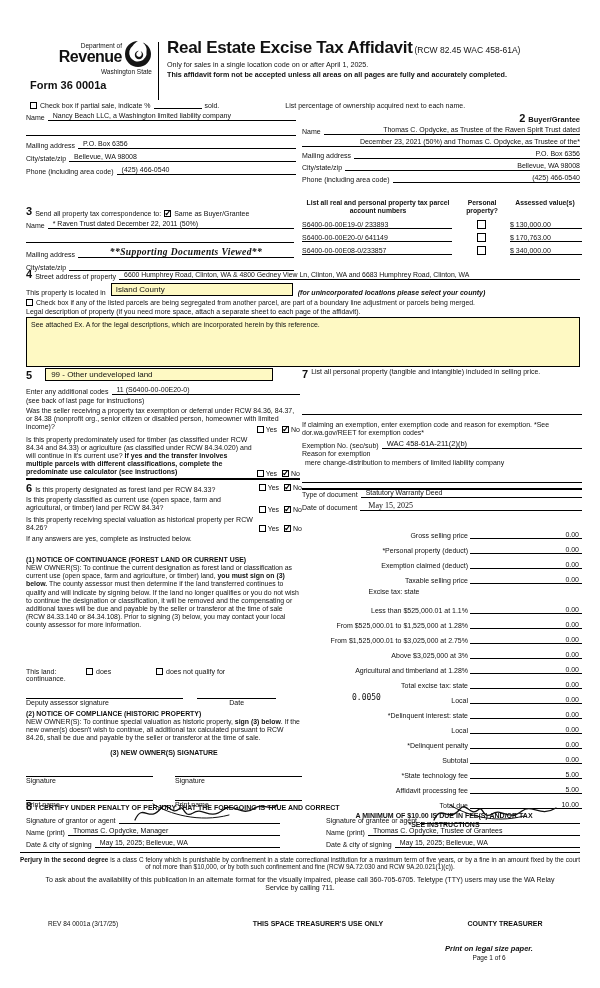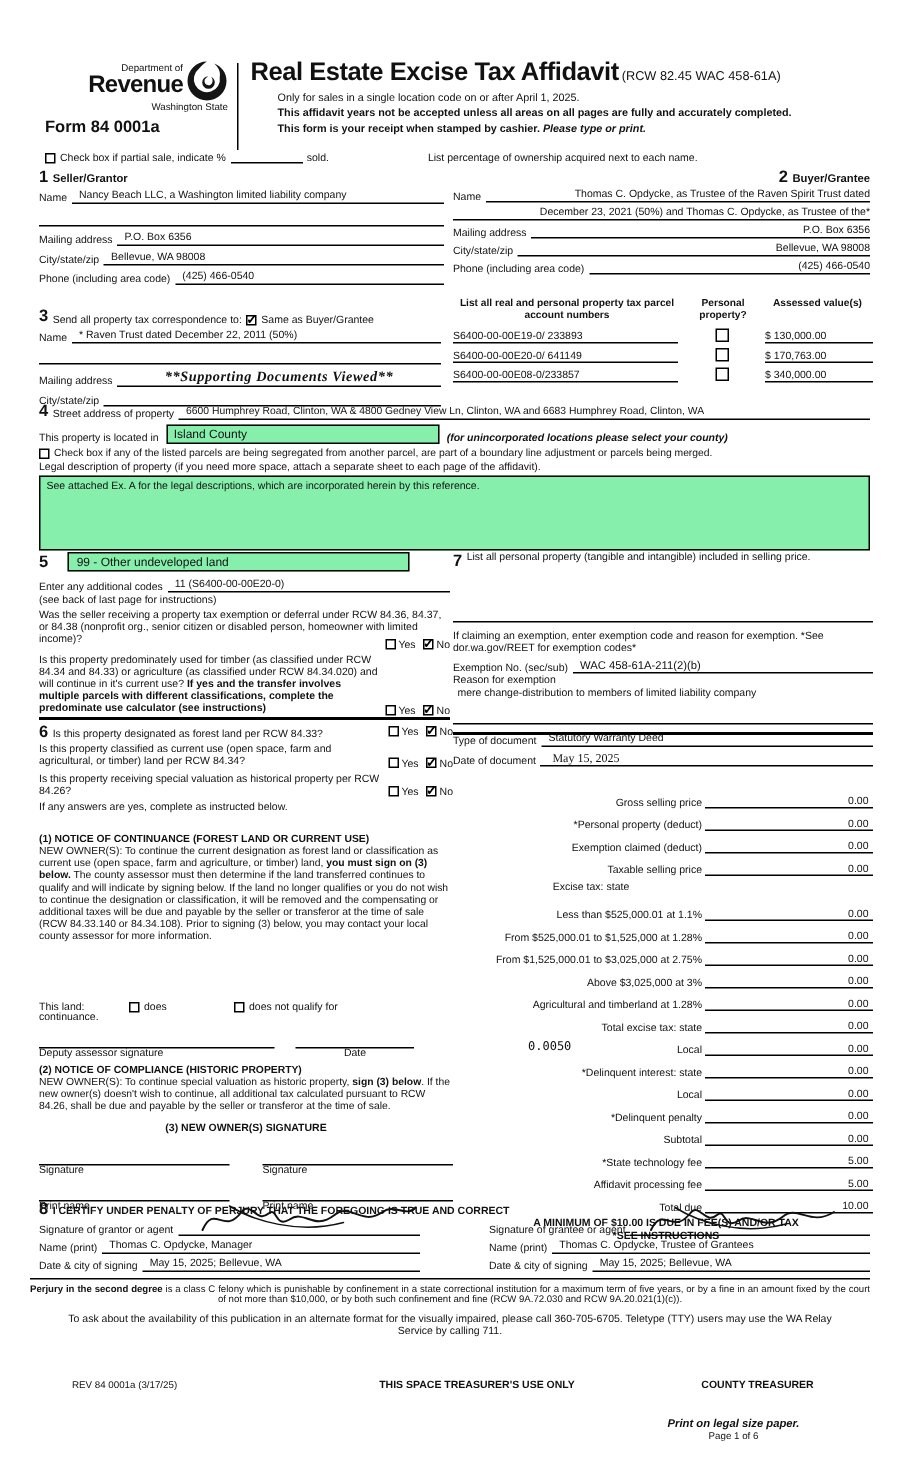--- a/index.html
+++ b/index.html
@@ -24,22 +24,22 @@
   .cb { display:inline-block; width:7px; height:7px; border:1px solid #000; position:relative; vertical-align:-1px; background:#fff; flex:none; }
   .cb.big { width:9px; height:9px; }
   .cb.checked::after { content:"\2713"; position:absolute; left:-1px; top:-3px; font-size:9px; font-weight:bold; color:#000; }
   .yn { white-space:nowrap; margin-left:4px; }
   .ynlbl { font-size:7px; margin:0 5px 0 2px; }
   .vline { border-left:1.5px solid #000; width:0; }
   .thick { height:2px; background:#000; }
   .thin { height:1px; background:#000; }
   .title { font-weight:bold; font-size:17px; letter-spacing:-0.3px; }
   .rcw { font-size:8.5px; }
-  .sub { font-size:7.2px; margin-top:1.5px;margin-left:18px; }
-  .boxfield { border:1px solid #000; background:#86efac; }
+  .sub { font-size:7.2px; margin-top:1.5px; }
+  .boxfield { border:1px solid #000; background:#fef9c3; }
   .stamp-italic { font-family:"Liberation Serif", serif; font-style:italic; font-weight:bold; font-size:9.5px; text-align:center; letter-spacing:0.4px; }
   .mono { font-family:"DejaVu Sans Mono", monospace; }
   .serifval { font-family:"Liberation Serif", serif; font-size:8px; }
   .taxrow { display:flex; align-items:flex-end; height:15px; position:relative; }
   .taxlbl { flex:1; text-align:right; font-size:7px; white-space:nowrap; }
   .taxfill { width:112px; border-bottom:1px solid #000; text-align:right; font-size:7px; padding-right:3px; margin-left:2px; }
   .qrow { display:flex; margin-bottom:3px; }
   .qtext { flex:1; font-size:7px; line-height:8.2px; }
   .parcel-cell { border-bottom:1px solid #000; font-size:7px; }
   .sigline { border-bottom:1px solid #000; height:11px; position:relative; }
@@ -56,47 +56,43 @@
         <div class="t65">Department of</div>
         <div style="font-weight:bold; font-size:16px; letter-spacing:-0.5px; margin-top:-1px;">Revenue</div>
       </div>
       <svg width="28" height="28" viewBox="0 0 28 28" style="margin-left:2px;">
         <path d="M14 1a13 13 0 1 0 13 13c0-5.5-3.3-9.6-8.2-11.6 2.9 2.6 4.4 5.6 3.7 9A8.7 8.7 0 1 1 8.6 5.9C10.3 3.6 12.4 2 14 1z" fill="#151515"></path>
         <circle cx="15" cy="15" r="4.2" fill="#fff"></circle>
         <path d="M15 10.8a4.2 4.2 0 1 0 4.2 4.2c0-1.8-1-3.2-2.6-3.8.9.9 1.3 1.9 1.1 3a2.7 2.7 0 1 1-4.3-2.2c.5-.6 1.1-1 1.6-1.2z" fill="#151515"></path>
       </svg>
     </div>
     <div class="t65" style="text-align:right; margin-top:0;">Washington State</div>
-    <div style="font-weight:bold; font-size:11px; margin-top:4px;">Form 84 0001a</div>
+    <div style="font-weight:bold; font-size:11px; margin-top:4px;">Form 36 0001a</div>
   </div>
 
   <div class="abs vline" style="left:158px; top:42px; height:58px;"></div>
 
   <div class="abs" style="left:167px; top:38px; width:412px;">
     <div>
       <span class="title">Real Estate Excise Tax Affidavit</span>
       <span class="rcw">(RCW 82.45 WAC 458-61A)</span>
     </div>
     <div class="sub">Only for sales in a single location code on or after April 1, 2025.</div>
-    <div class="sub b">This affidavit years not be accepted unless all areas on all pages are fully and accurately completed.</div>
-    <div class="sub">
-      <span class="b">This form is your receipt when stamped by cashier. </span><span class="b i">Please type or print.</span>
-    </div>
+    <div class="sub b">This affidavit form not be accepted unless all areas on all pages are fully and accurately completed.</div>
   </div>
 
   <div class="abs row" style="left:30px; top:101px; width:548px;">
     <span class="cb"></span>
     <span class="t7" style="margin-left:3px;">Check box if partial sale, indicate %</span>
     <span style="width:48px; border-bottom:1px solid #000; height:8px; margin:0 3px;"></span>
     <span class="t7">sold.</span>
     <span class="t7" style="margin-left:66px;">List percentage of ownership acquired next to each name.</span>
   </div>
 
   <div class="abs" style="left:26px; top:112px; width:270px;">
-    <div style="margin-bottom:3px;"><span class="secnum">1</span><span class="sectitle">Seller/Grantor</span></div>
     <div class="frow">
         <span class="lbl">Name</span>
         <span class="fill val">Nancy Beach LLC, a Washington limited liability company</span>
       </div>
     <div class="frow" style="margin-top:6px;">
         <span class="fill"></span>
       </div>
     <div class="frow">
         <span class="lbl">Mailing address</span>
         <span class="fill val">P.O. Box 6356</span>

